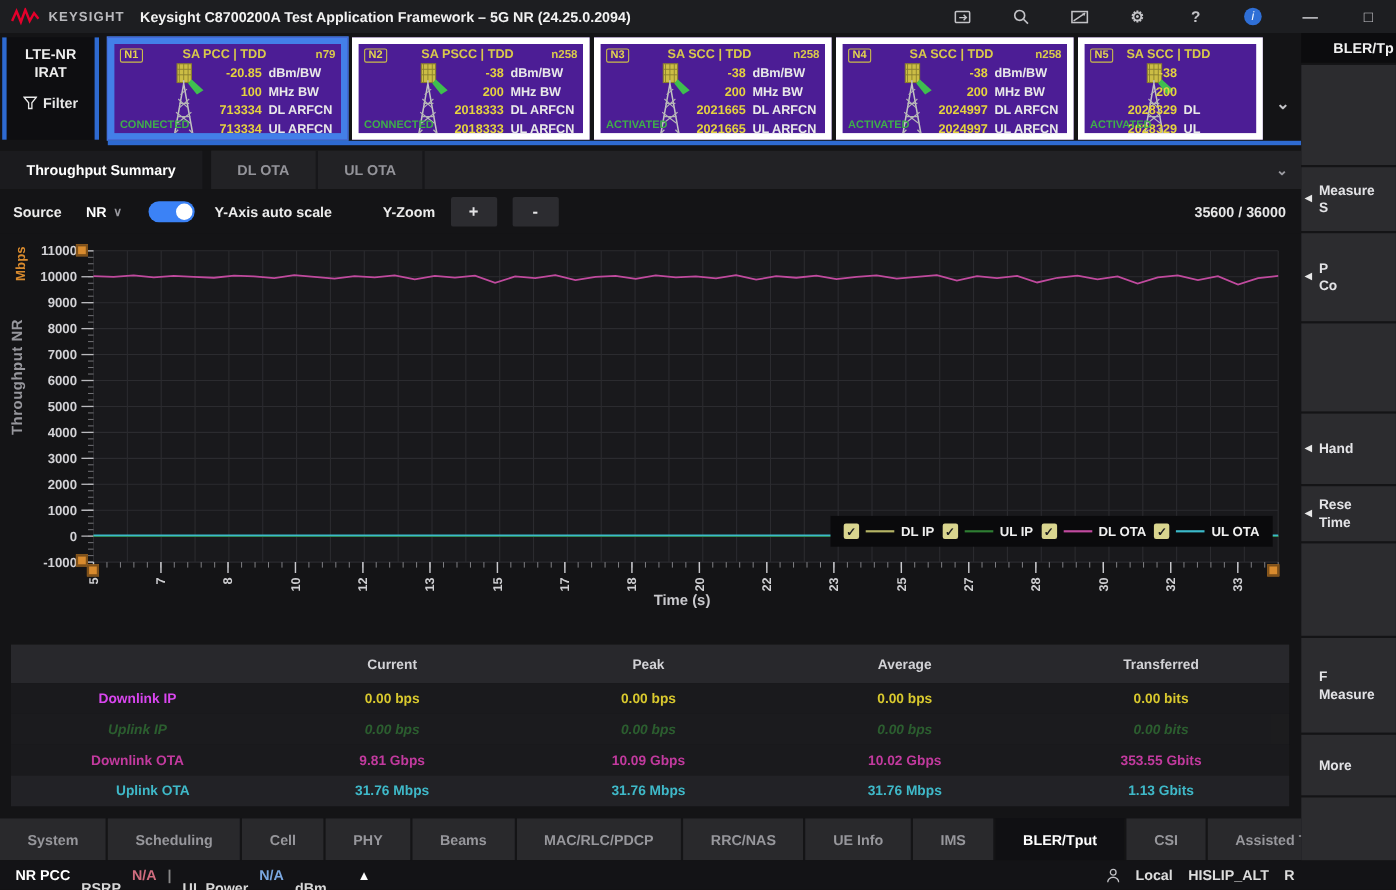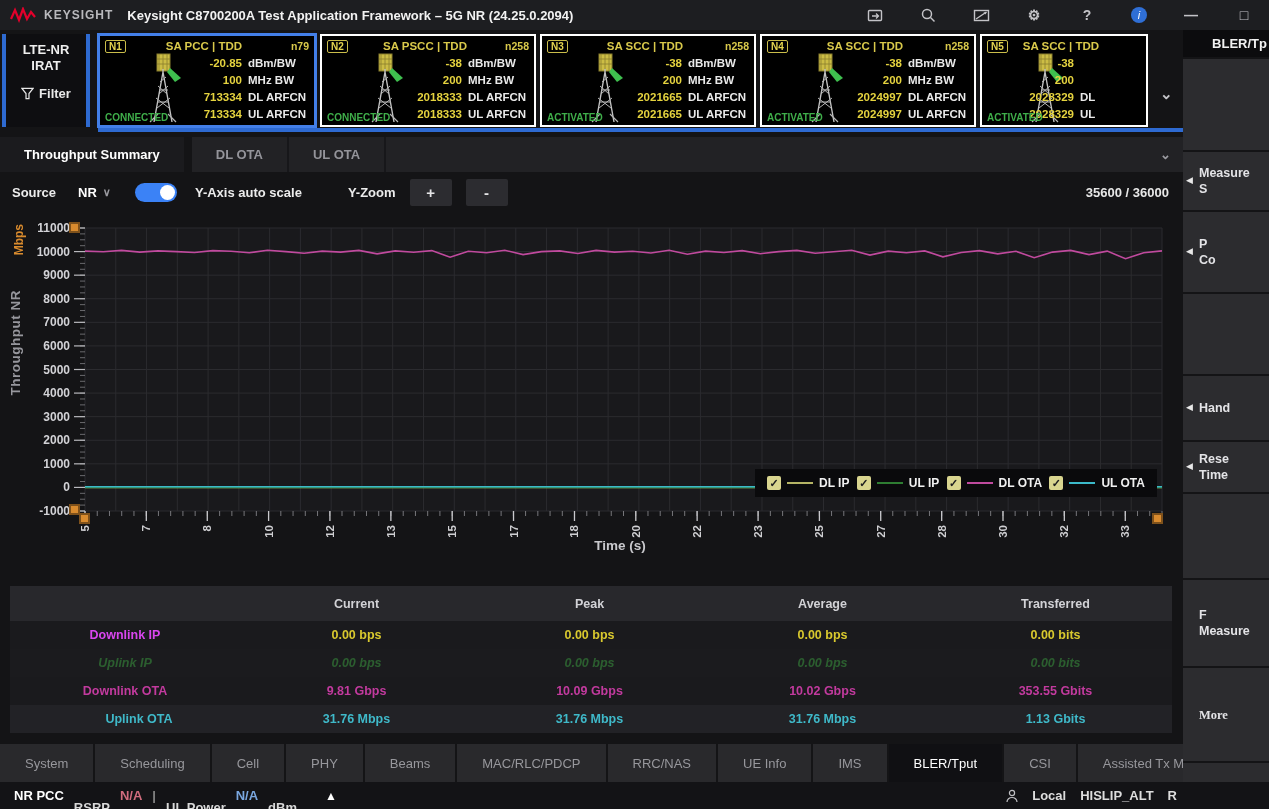--- a/index.html
+++ b/index.html
@@ -18,21 +18,21 @@
        font-size:11px;font-style:italic;display:flex;align-items:center;justify-content:center;}
   
   #cellstrip{position:absolute;left:0;top:30px;width:1183px;height:107px;background:#141416;}
   #filterpanel{position:absolute;left:2px;top:4px;width:88px;height:93px;background:#0e0e11;
        border-left:4px solid #2e6ad1;border-right:4px solid #2e6ad1;text-align:center;box-sizing:border-box;}
   .fp-line{font-size:13px;font-weight:bold;color:#eee;line-height:16px;text-align:center;}
   #fp-text{margin-top:8px;}
   #fp-filter{margin-top:12px;display:flex;align-items:center;justify-content:center;gap:5px;
        color:#e8e8e8;font-size:13px;font-weight:bold;}
   #cards{position:absolute;left:98px;top:4px;display:flex;gap:4px;height:93px;}
-  .cell-card{position:relative;height:93px;background:#000000;border:2px solid #ffffff;
+  .cell-card{position:relative;height:93px;background:#4c1d95;border:6px solid #ffffff;
        box-sizing:border-box;overflow:hidden;}
   .cell-card.selected{border-color:#437fe8;box-shadow:0 0 0 1px #437fe8;}
   .badge{position:absolute;left:5px;top:4px;border:1px solid #cabd4a;color:#e4d44f;
        font-size:10px;font-weight:bold;padding:0 3px;border-radius:2px;}
   .card-title{position:absolute;left:38px;right:44px;top:4px;text-align:center;
        color:#d9c94b;font-size:11.5px;font-weight:bold;white-space:nowrap;}
   .card-band{position:absolute;right:5px;top:4px;color:#d9c94b;font-size:10.5px;font-weight:bold;}
   .tower{position:absolute;left:40px;top:16px;}
   .card-rows{position:absolute;right:4px;top:19px;}
   .crow{display:flex;justify-content:flex-end;height:17px;line-height:17px;}
@@ -83,21 +83,21 @@
   #table{position:absolute;left:10px;top:586px;width:1162px;}
   .trow{display:grid;grid-template-columns:230px 1fr 1fr 1fr 1fr;height:28px;align-items:center;
        background:#1a1a1d;}
   .trow.alt{background:#222226;}
   .trow.thead{height:35px;background:#28282c;}
   .tcell{text-align:center;font-size:12.5px;font-weight:bold;color:#d2d2d6;}
   .trow.dim{opacity:.55;font-style:italic;}
   
   #bottomtabs{position:absolute;left:0;top:744px;width:1183px;height:38px;display:flex;
        background:#141416;gap:2px;}
-  .btab{padding:0 25px;display:flex;align-items:center;gap:8px;font-size:13px;font-weight:normal;
+  .btab{padding:0 25px;display:flex;align-items:center;gap:8px;font-size:13px;font-weight:bold;
        color:#97979c;background:#29292c;white-space:nowrap;}
   .btab.active{background:#101013;color:#ffffff;}
   .btab .bchev{font-size:11px;color:#8a8a90;}
   
   #statusbar{position:absolute;left:0;top:782px;width:1269px;height:27px;background:#131316;
        display:flex;align-items:center;padding-left:14px;box-sizing:border-box;gap:10px;
        font-size:13px;font-weight:bold;}
   #sb-cell{color:#ffffff;}
   .sb-dim{color:#d8d8d8;margin-top:24px;}
   #sb-rsrp-val{color:#d06c7e;}
@@ -784,21 +784,21 @@
         </div>
         <div class="side-btn" style="height: 84px;">
           <div class="side-text"></div>
         </div>
         <div class="side-btn" style="height: 86px;">
           <div class="side-text">
             <div>F</div>
             <div>Measure</div>
           </div>
         </div>
-        <div class="side-btn" style="height: 93px; font-family: Liberation Serif, serif;">
+        <div class="side-btn" style="height: 55px;">
           <div class="side-text">
             <div>More</div>
           </div>
         </div>
         <div class="side-fill"></div>
       </div>
   </div>
 
 </div>
 

